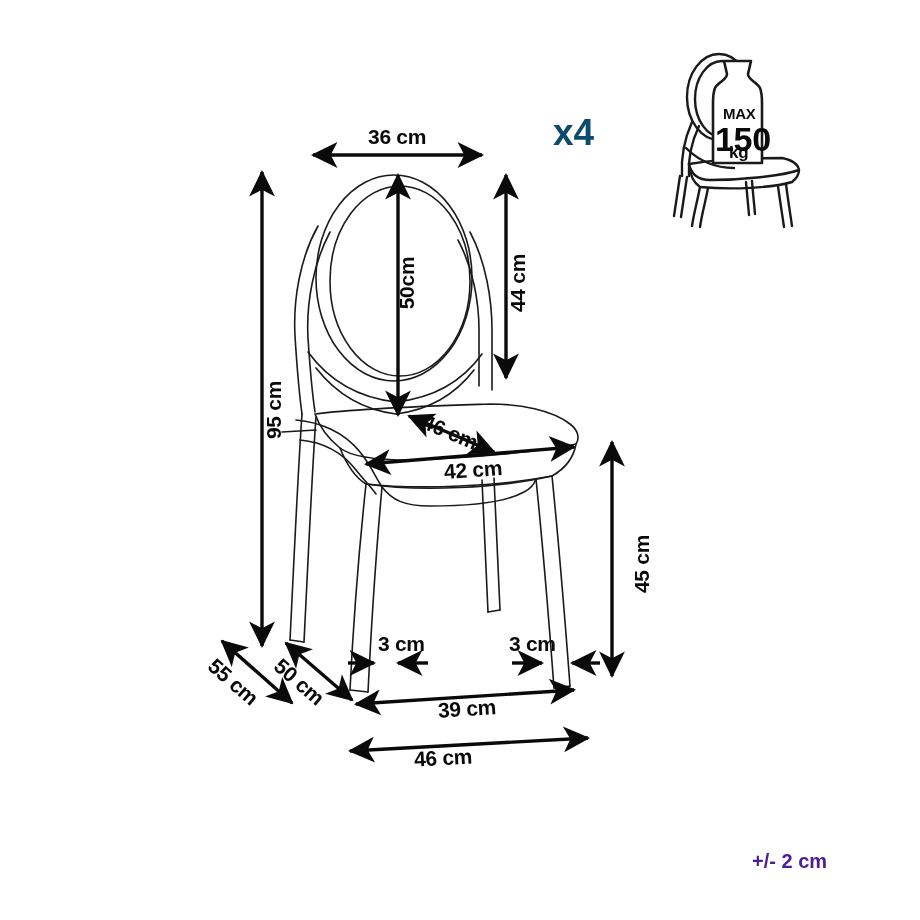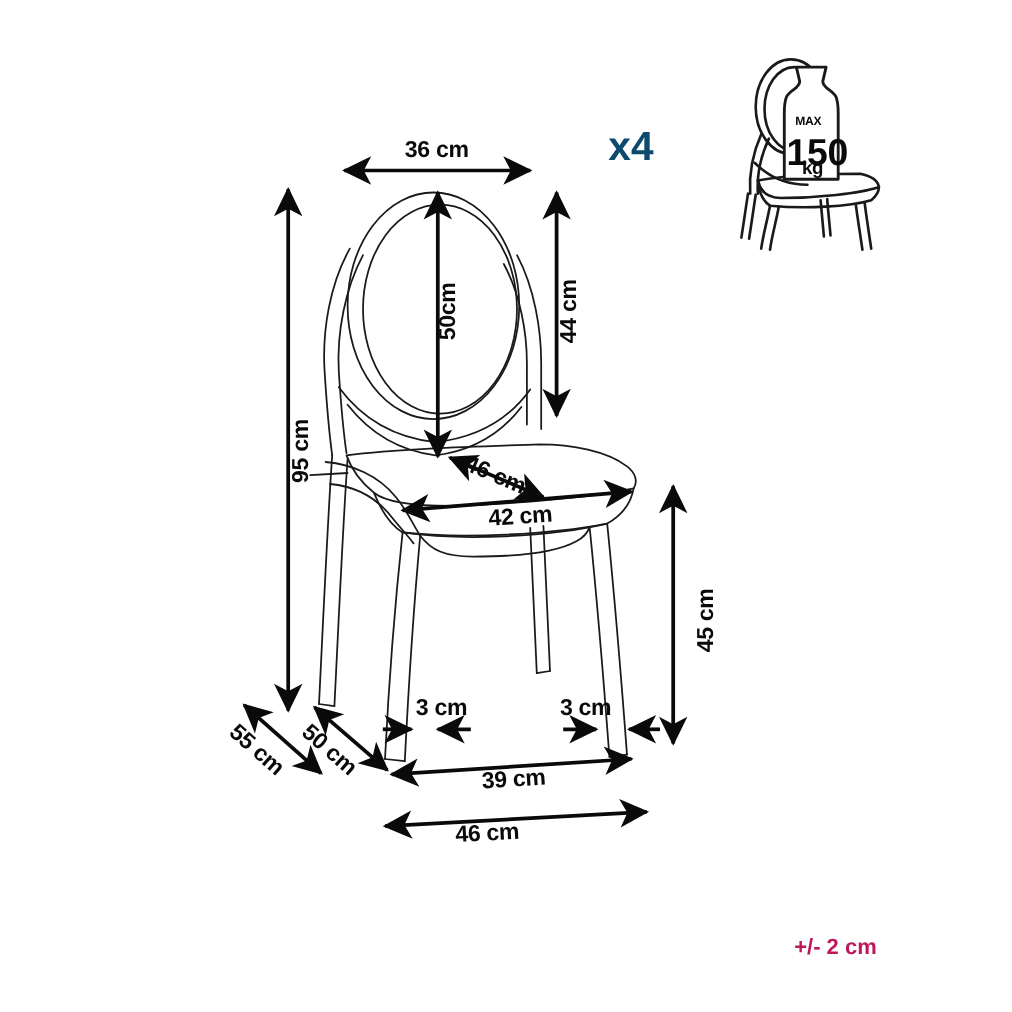--- a/index.html
+++ b/index.html
@@ -41,22 +41,23 @@
     position: absolute;
     font-family: "Liberation Sans", sans-serif;
     font-weight: bold;
     color: #0c4a6e;
     white-space: nowrap;
   }
   .tol-label {
     position: absolute;
     font-family: "Liberation Sans", sans-serif;
     font-weight: bold;
-    color: #be185d;
+    color: #4c1d95;
     white-space: nowrap;
+    margin-left: 30px;
   }
   .vert {
     transform-origin: 50% 50%;
   }
 </style>
 </head>
 <body>
 
 <div id="stage">
 
@@ -199,17 +200,17 @@
   <div class="dim-label" style="left:509px; top:632px; font-size:21px;">3 cm</div>
 
   <div class="dim-label" style="left:438px; top:697px; font-size:21px; transform:rotate(-3.5deg);">39 cm</div>
 
   <div class="dim-label" style="left:414px; top:746px; font-size:21px; transform:rotate(-3deg);">46 cm</div>
 
   <div class="qty-label" style="left:553px; top:112px; font-size:37px;">x4</div>
 
   <div class="tol-label" style="left:722px; top:850px; font-size:20px;">+/- 2 cm</div>
 
-  <div class="dim-label" style="left:723px; top:105px; font-size:11px;">MAX</div>
+  <div class="dim-label" style="left:723px; top:105px; font-size:15px;">MAX</div>
   <div class="dim-label" style="left:715px; top:120px; font-size:34px;">150</div>
   <div class="dim-label" style="left:729px; top:143px; font-size:17px;text-align:center;">kg</div>
 
 </div>
 
 </body></html>

